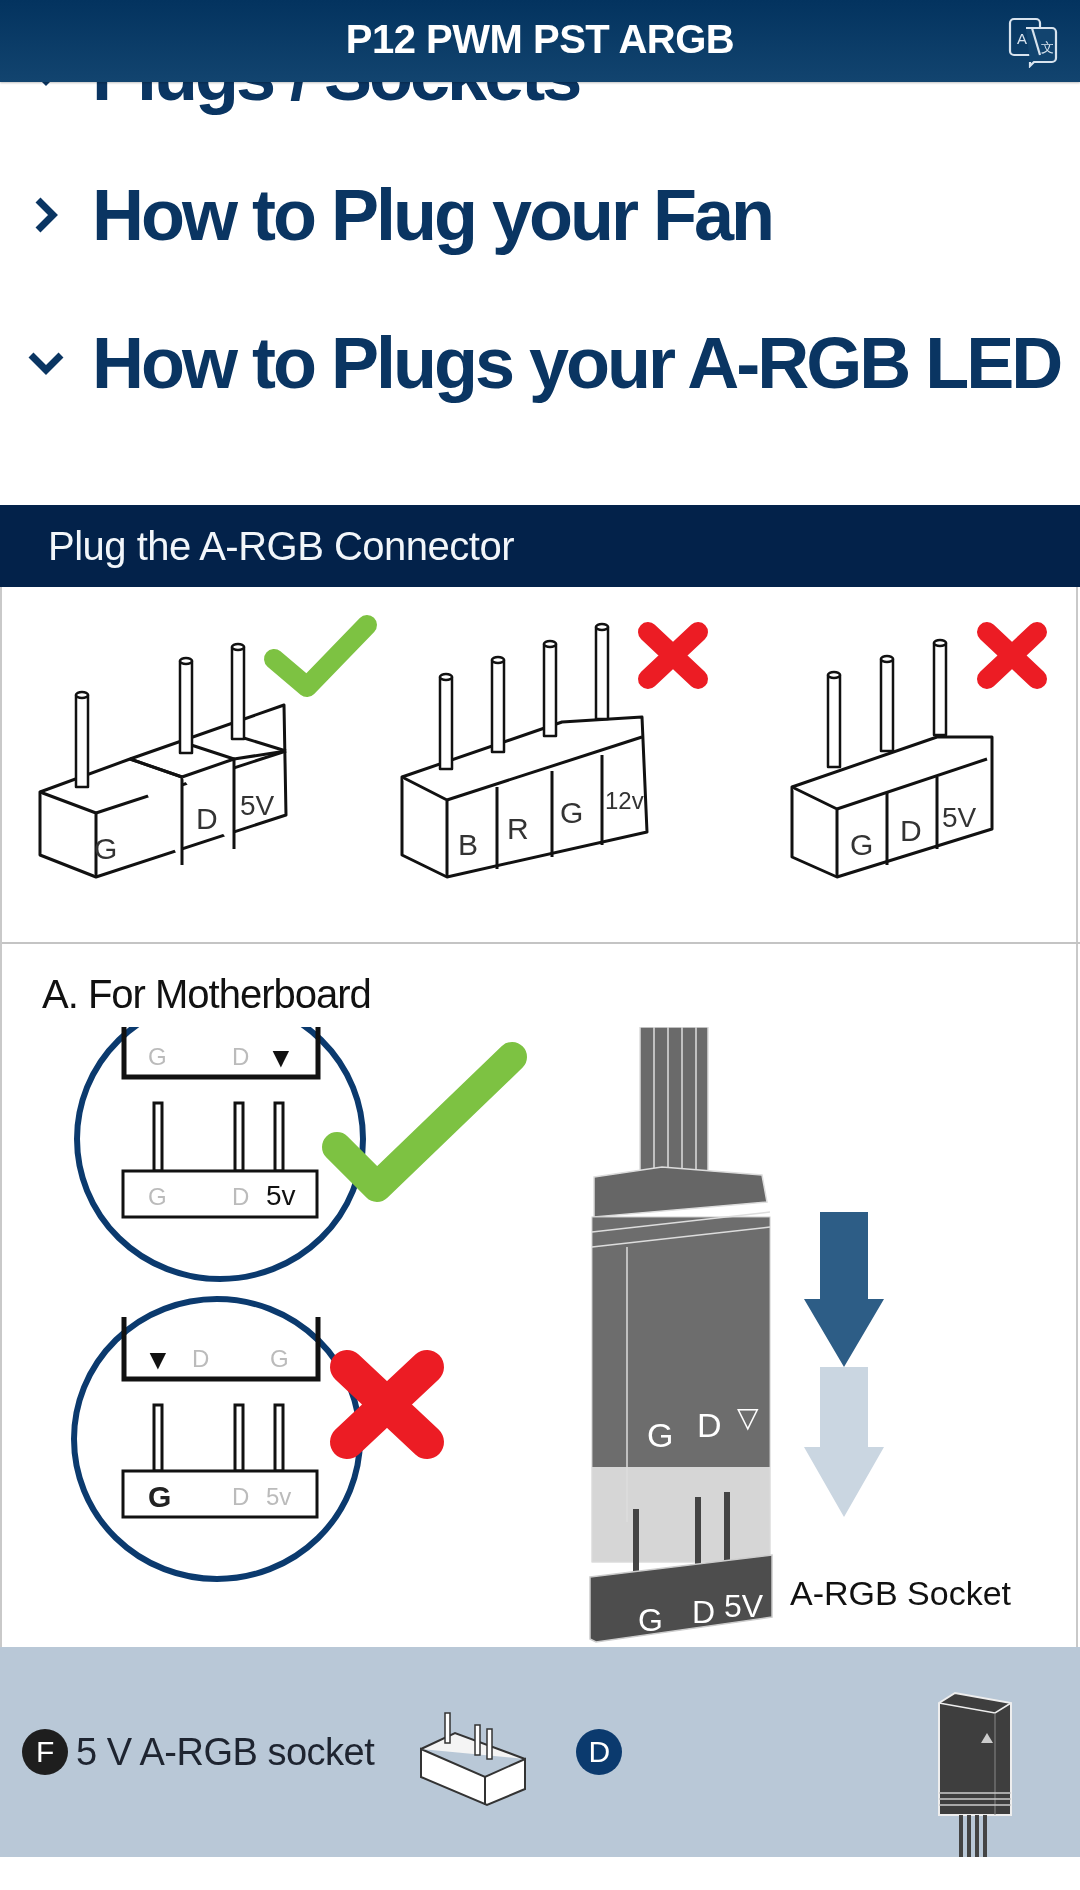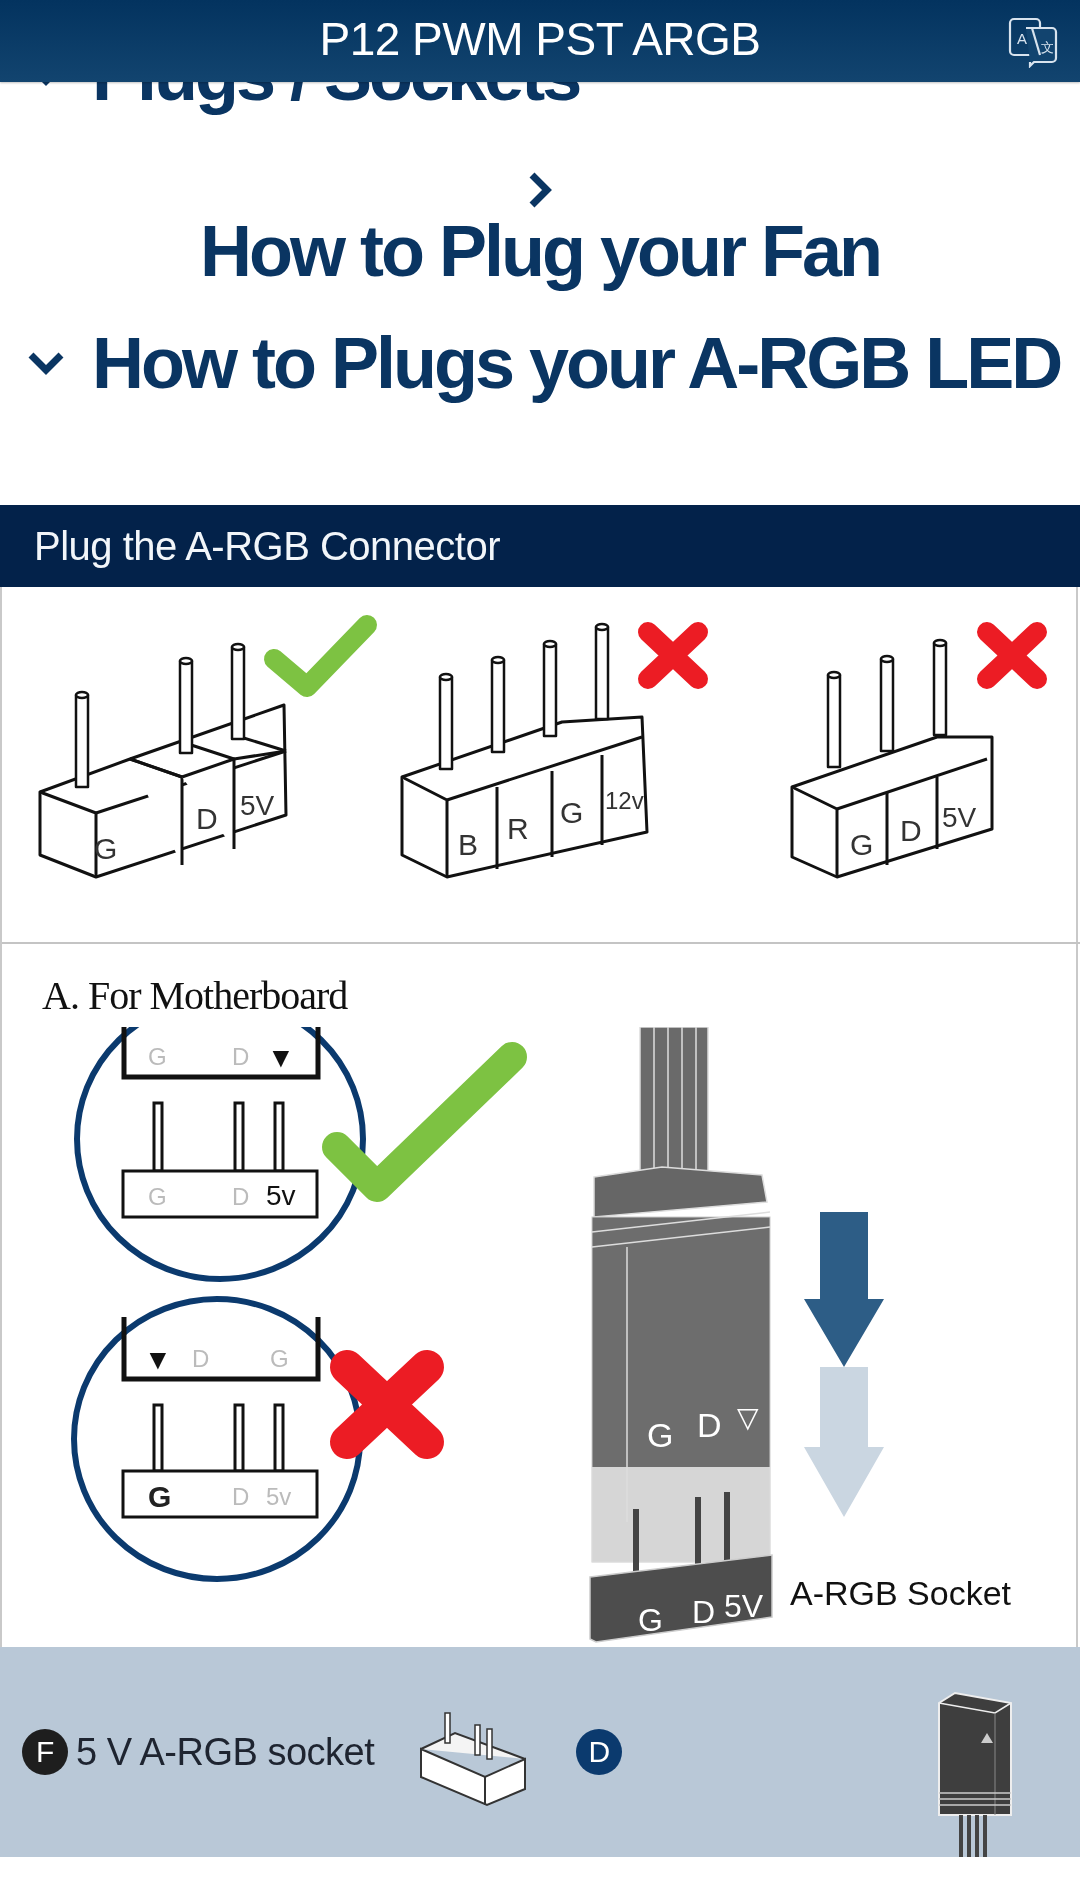--- a/index.html
+++ b/index.html
@@ -7,58 +7,57 @@
     width: 1080px; height: 1890px; overflow: hidden; position: relative;
     background: #ffffff; font-family: "Liberation Sans", "DejaVu Sans", sans-serif;
   }
   .topbar {
     position: absolute; left: 0; top: 0; width: 1080px; height: 82px;
     background: linear-gradient(#03335f, #12446f);
     z-index: 10; display: flex; align-items: center; justify-content: center;
     box-shadow: 0 1px 2px rgba(0,0,0,0.25);
   }
   .topbar .title {
-    color: #ffffff; font-size: 46px; letter-spacing: -0.5px; font-weight: normal;
+    color: #ffffff; font-size: 40px; letter-spacing: -0.5px; font-weight: bold;
     margin-top: -4px;
   }
   .translate-btn {
     position: absolute; right: 20px; top: 14px; width: 54px; height: 54px; cursor: pointer;
   }
   .accordion-item {
     position: absolute; left: 0; width: 1080px; display: flex; align-items: center;
     color: #0a3562; font-weight: bold; font-size: 72px; letter-spacing: -3px; cursor: pointer;
     white-space: nowrap;
   }
   .accordion-item .chev { width: 92px; display: flex; justify-content: center; align-items: center; }
   .accordion-item .label { margin-left: 0; }
   #acc-0 { top: 30px; height: 90px; }
-  #acc-1 { top: 170px; height: 90px; flex-direction: column; }
+  #acc-1 { top: 170px; height: 90px; }
   #acc-2 { top: 318px; height: 90px; }
 
   .panel {
     position: absolute; left: 0; top: 505px; width: 1080px; height: 1350px;
   }
   .panel-header {
     position: absolute; left: 0; top: 0; width: 1080px; height: 82px;
     background: #03224a; color: #f2f6fa; font-size: 40px;
-    display: flex; align-items: center; padding-left: 34px; box-sizing: border-box;
+    display: flex; align-items: center; padding-left: 48px; box-sizing: border-box;
     letter-spacing: -0.5px;
   }
   .diagram-box {
     position: absolute; left: 0; top: 82px; width: 1078px; height: 1060px;
     border-left: 2px solid #c9c9c9; border-right: 2px solid #c9c9c9; box-sizing: border-box;
     background: #ffffff;
   }
   .row-divider {
     position: absolute; left: 0; top: 355px; width: 1078px; height: 2px; background: #c4c4c4;
   }
   .section-title {
     position: absolute; left: 40px; top: 385px; font-size: 40px; color: #111;
     letter-spacing: -1px;
-    font-family: Liberation Serif, serif;
   }
   .legend-bar {
     position: absolute; left: 0; top: 1142px; width: 1080px; height: 210px;
     background: #b9c8d7;
   }
   .legend-item { position: absolute; display: flex; align-items: center; font-size: 38px; color: #1e2430; letter-spacing: -0.5px; }
   .badge {
     width: 46px; height: 46px; border-radius: 50%; color: #fff; font-size: 30px;
     display: flex; align-items: center; justify-content: center; margin-right: 8px; font-weight: normal;
   }

